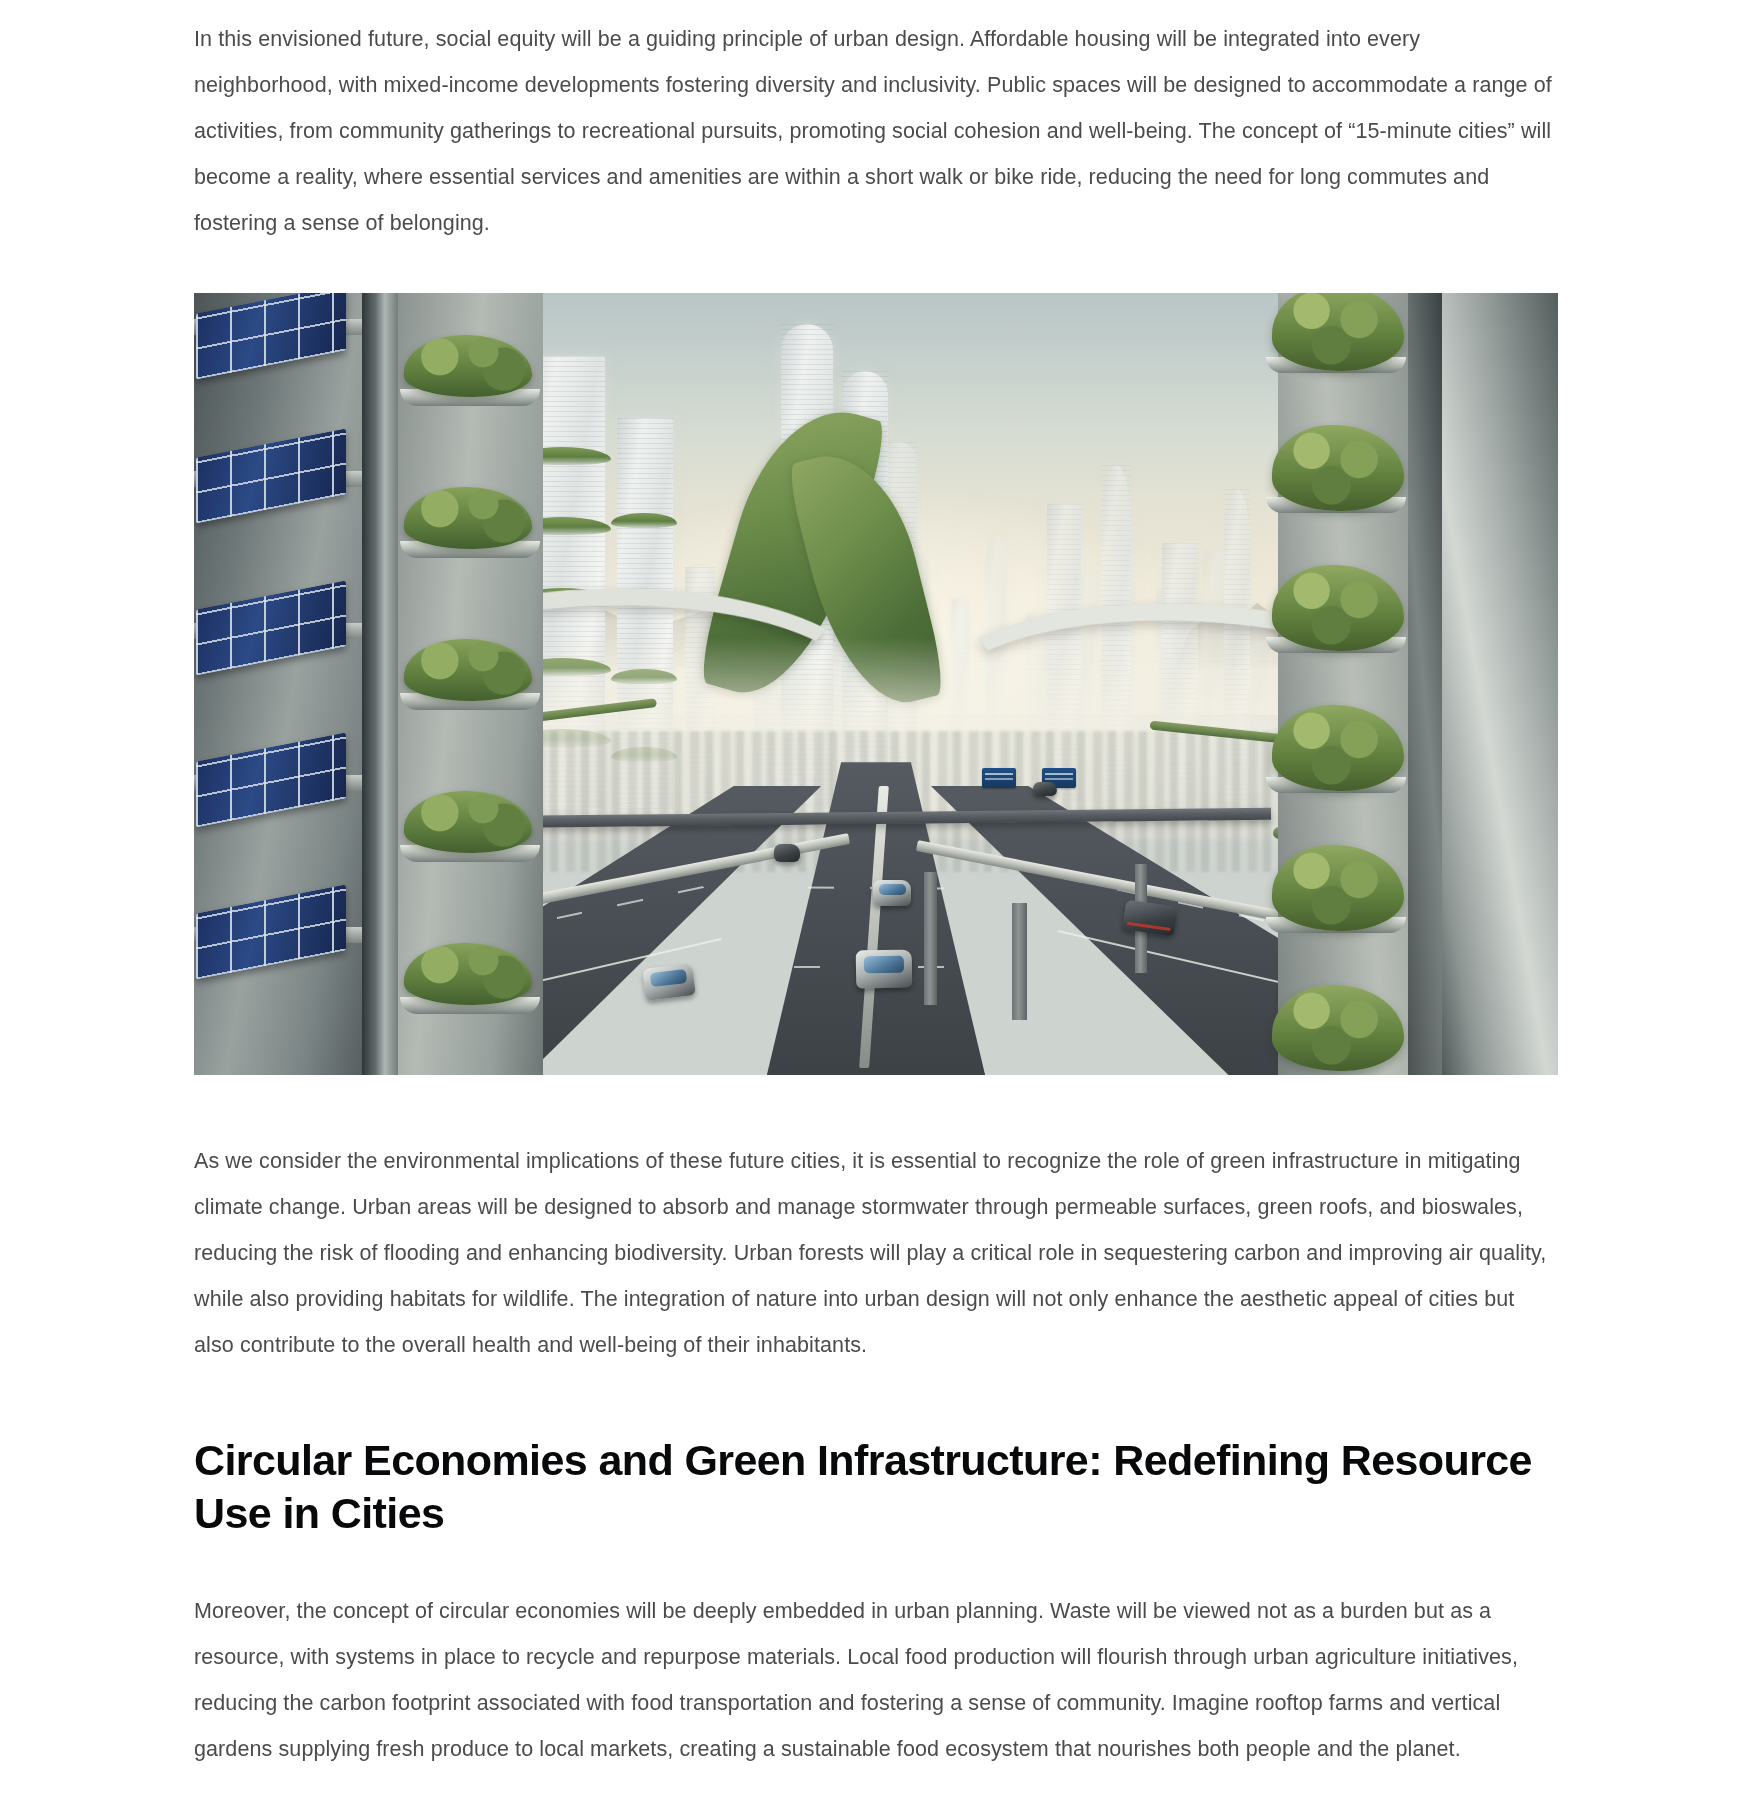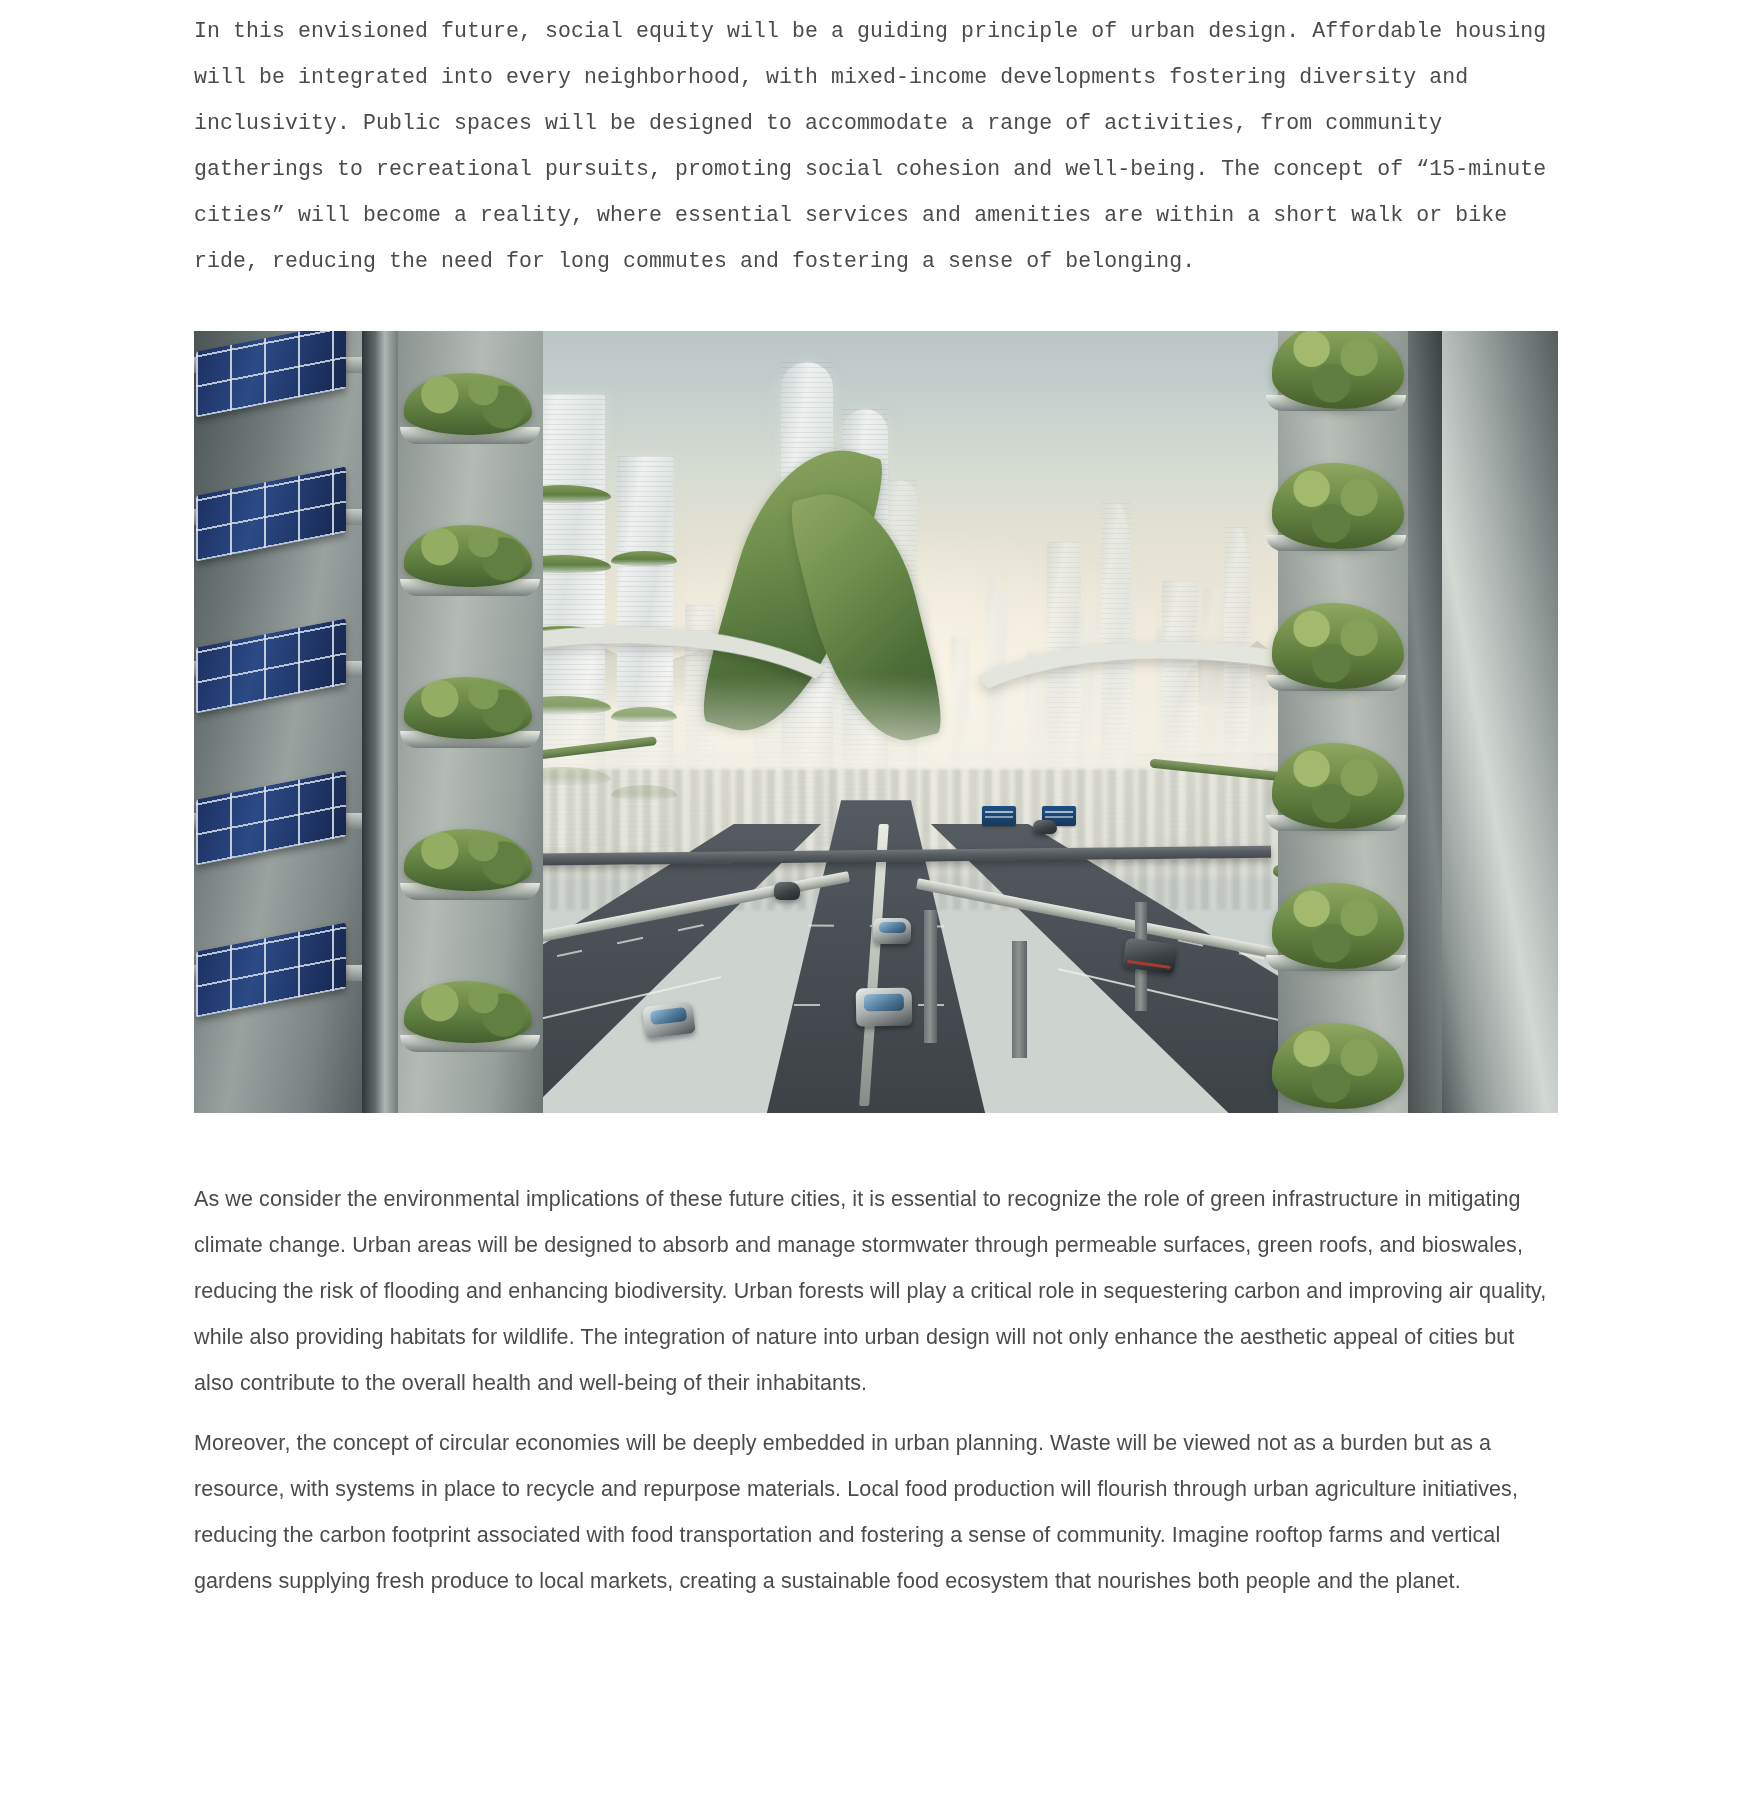--- a/index.html
+++ b/index.html
@@ -23,22 +23,21 @@
   .body-paragraph {
     font-family: "Liberation Sans", sans-serif;
     font-size: 21.5px;
     line-height: 46px;
     color: #4b4b4d;
     margin: 0 0 0 0;
     letter-spacing: 0.1px;
     font-weight: 400;
   }
   .para-top {
-    padding-top: 8px;
-    font-family: Liberation Mono, monospace;
+    padding-top: 16px;
   }
   .para-mid {
     padding-top: 16px;
   }
   .para-bottom {
     padding-top: 14px;
   }
   .section-heading {
     font-family: "Liberation Sans", sans-serif;
     font-size: 43px;
@@ -568,16 +567,19 @@
       <div class="vine" style="right:154px; top:412px;"></div>
       <div class="rim" style="right:152px; top:624px;"></div>
       <div class="vine" style="right:154px; top:552px;"></div>
       <div class="vine" style="right:154px; top:692px;"></div>
 
     </div>
   </figure>
 
   <p class="body-paragraph para-mid">As we consider the environmental implications of these future cities, it is essential to recognize the role of green infrastructure in mitigating climate change. Urban areas will be designed to absorb and manage stormwater through permeable surfaces, green roofs, and bioswales, reducing the risk of flooding and enhancing biodiversity. Urban forests will play a critical role in sequestering carbon and improving air quality, while also providing habitats for wildlife. The integration of nature into urban design will not only enhance the aesthetic appeal of cities but also contribute to the overall health and well-being of their inhabitants.</p>
 
+  <div class="heading-block">
+    <h2 class="section-heading">Circular Economies and Green Infrastructure: Redefining Resource Use in Cities</h2>
+  </div>
 
   <p class="body-paragraph para-bottom">Moreover, the concept of circular economies will be deeply embedded in urban planning. Waste will be viewed not as a burden but as a resource, with systems in place to recycle and repurpose materials. Local food production will flourish through urban agriculture initiatives, reducing the carbon footprint associated with food transportation and fostering a sense of community. Imagine rooftop farms and vertical gardens supplying fresh produce to local markets, creating a sustainable food ecosystem that nourishes both people and the planet.</p>
 
 </div>
 
 </body></html>

